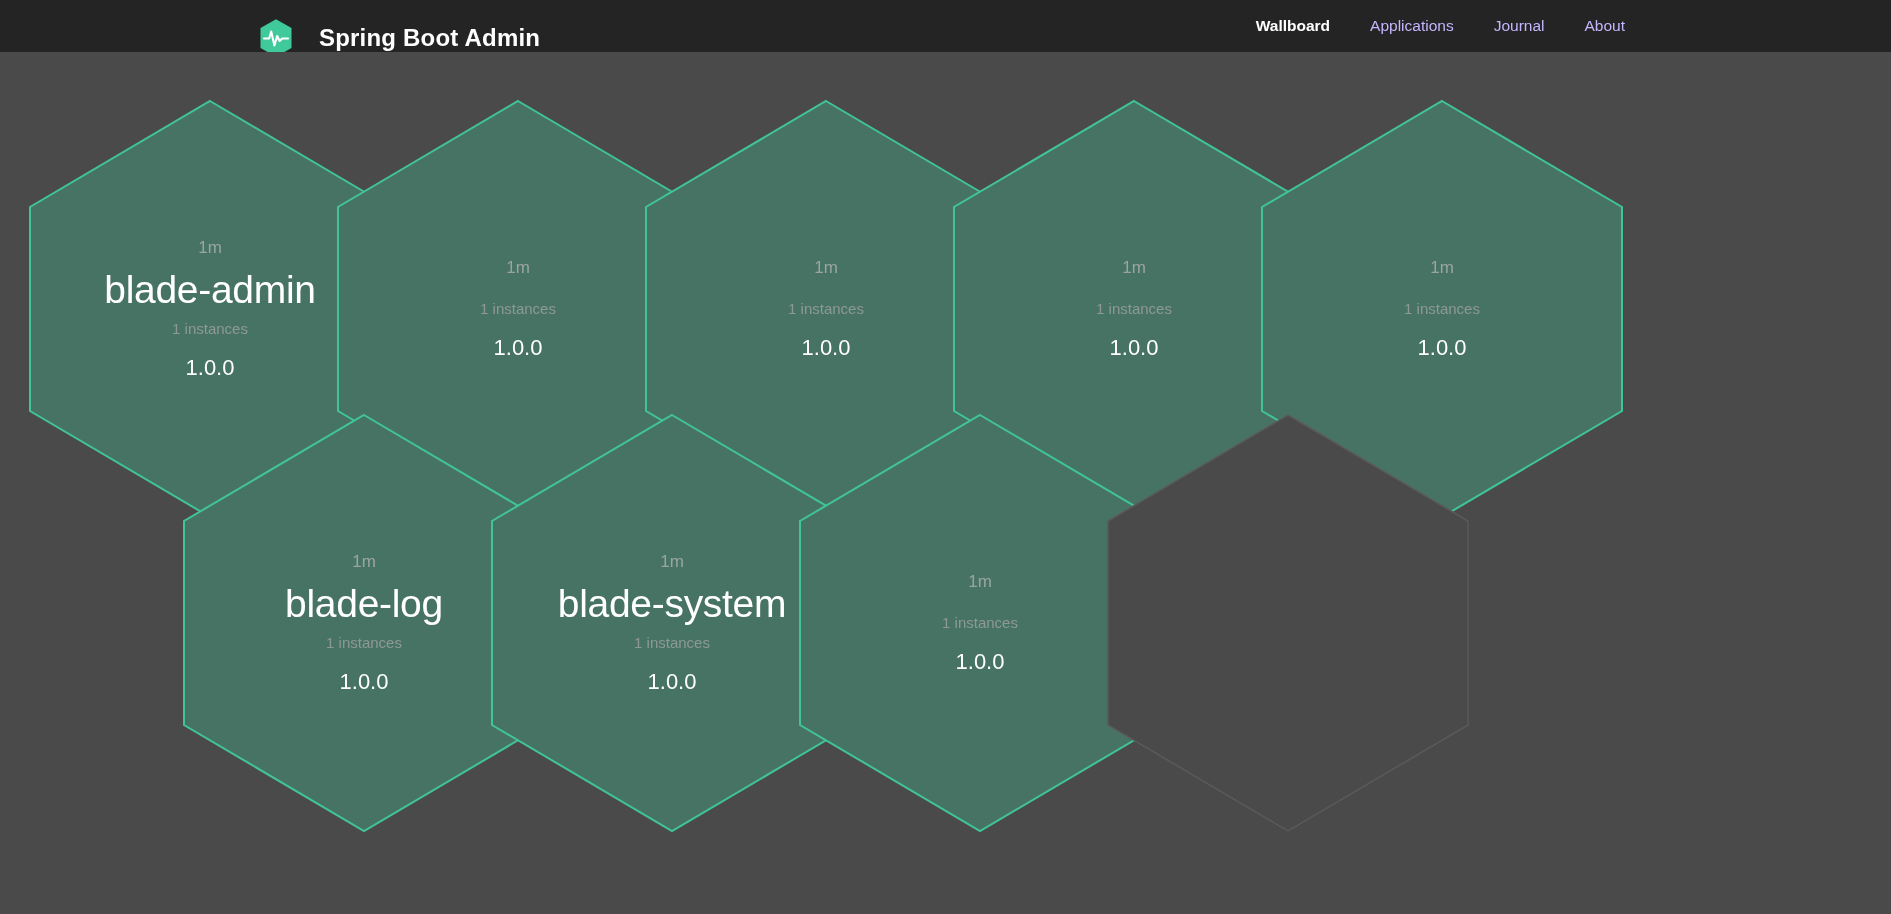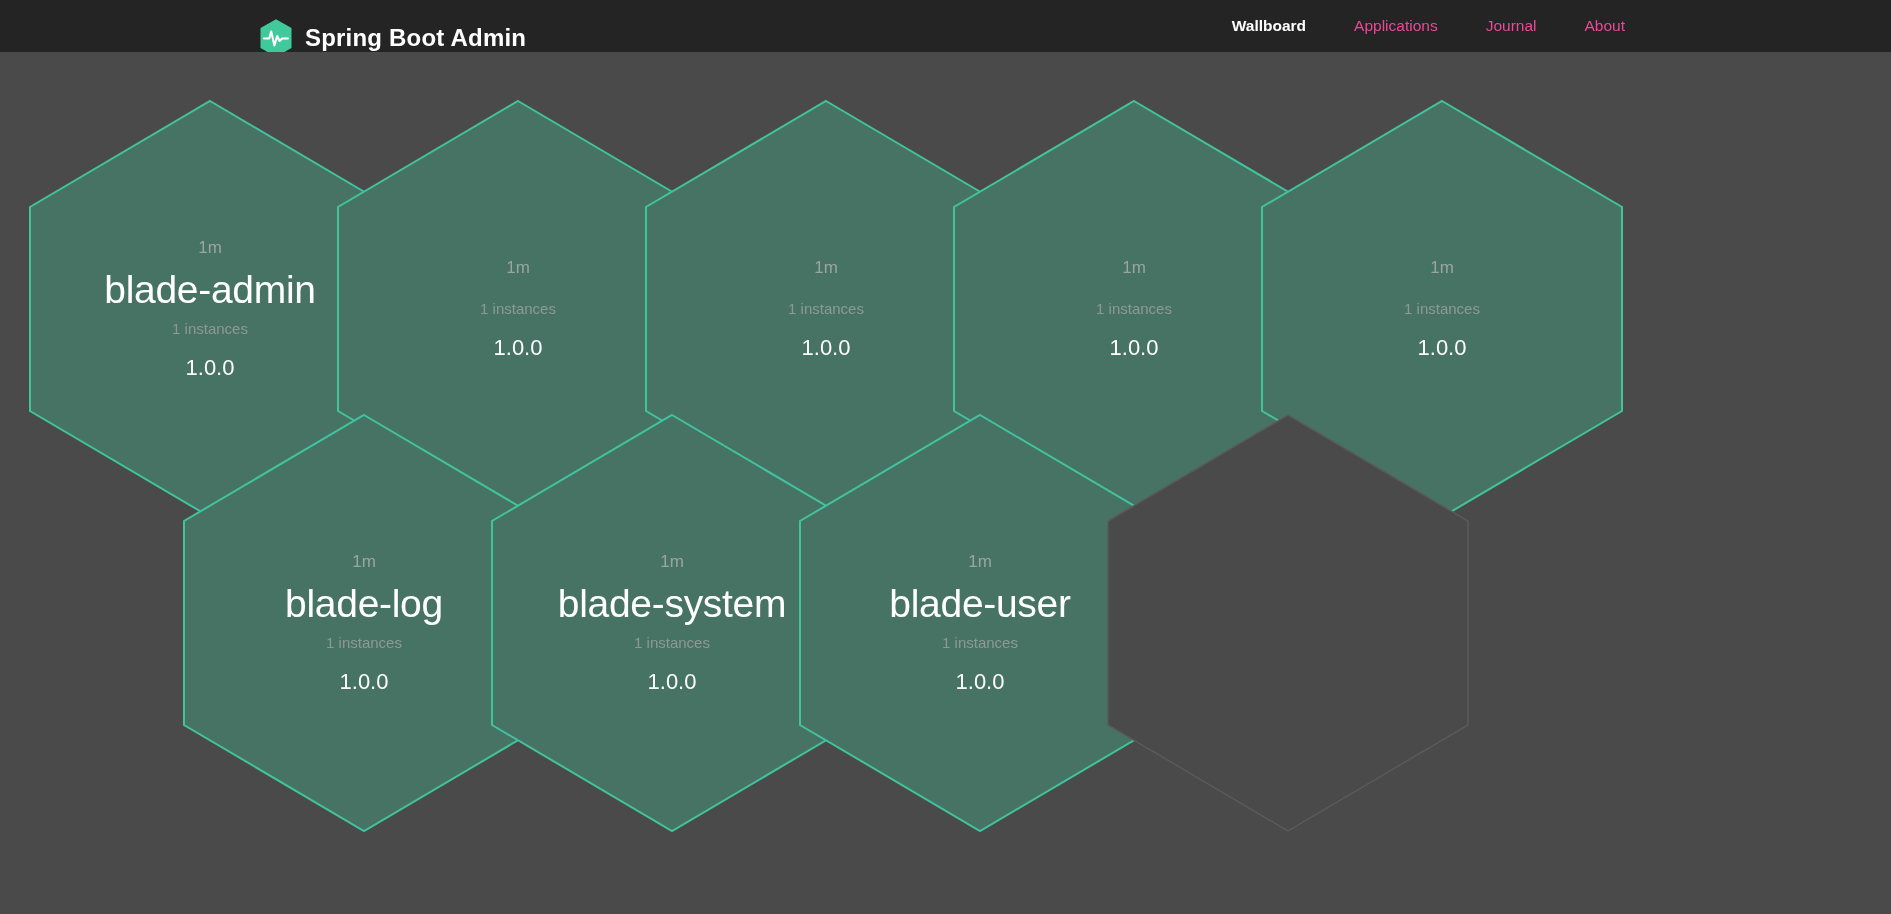--- a/index.html
+++ b/index.html
@@ -19,21 +19,21 @@
     width: 1891px;
     height: 52px;
     background: #242424;
     display: flex;
     align-items: center;
   }
 
   .brand {
     display: flex;
     align-items: center;
-    gap: 11px;
+    gap: 25px;
     margin-left: 258px;
     cursor: pointer;
     margin-top: 24px;
   }
 
   .brand-logo {
     width: 36px;
     height: 40px;
     display: block;
   }
@@ -47,26 +47,26 @@
     white-space: nowrap;
   }
 
   .nav-links {
     position: absolute;
     right: 0;
     top: 0;
     height: 52px;
     display: flex;
     align-items: center;
-    gap: 16px;
+    gap: 8px;
     padding-right: 250px;
   }
 
   .nav-link {
-    color: #ec4899;
+    color: #c4b5fd;
     font-size: 15.5px;
     line-height: 1;
     padding: 0 16px;
     text-decoration: none;
     white-space: nowrap;
     cursor: pointer;
   }
   .nav-link.active {
     color: #ffffff;
     font-weight: 700;
@@ -261,21 +261,20 @@
           <div class="hex-instances">1 instances</div>
           <div class="hex-version">1.0.0</div>
         </div>
       </div>
       <div class="hex" style="left: 798px; top: 361px;">
         <svg viewBox="0 0 364 420">
           <polygon points="182,2 362,108 362,312 182,418 2,312 2,108" class="hex-body"></polygon>
         </svg>
         <div class="hex-content">
           <div class="hex-uptime">1m</div>
-          <div class="hex-name">blade-user</div>
           <div class="hex-instances">1 instances</div>
           <div class="hex-version">1.0.0</div>
         </div>
       </div>
       <div class="hex empty" style="left: 1106px; top: 361px;">
         <svg viewBox="0 0 364 420">
           <polygon points="182,2 362,108 362,312 182,418 2,312 2,108" class="hex-body"></polygon>
         </svg>
       </div>
     </div>

